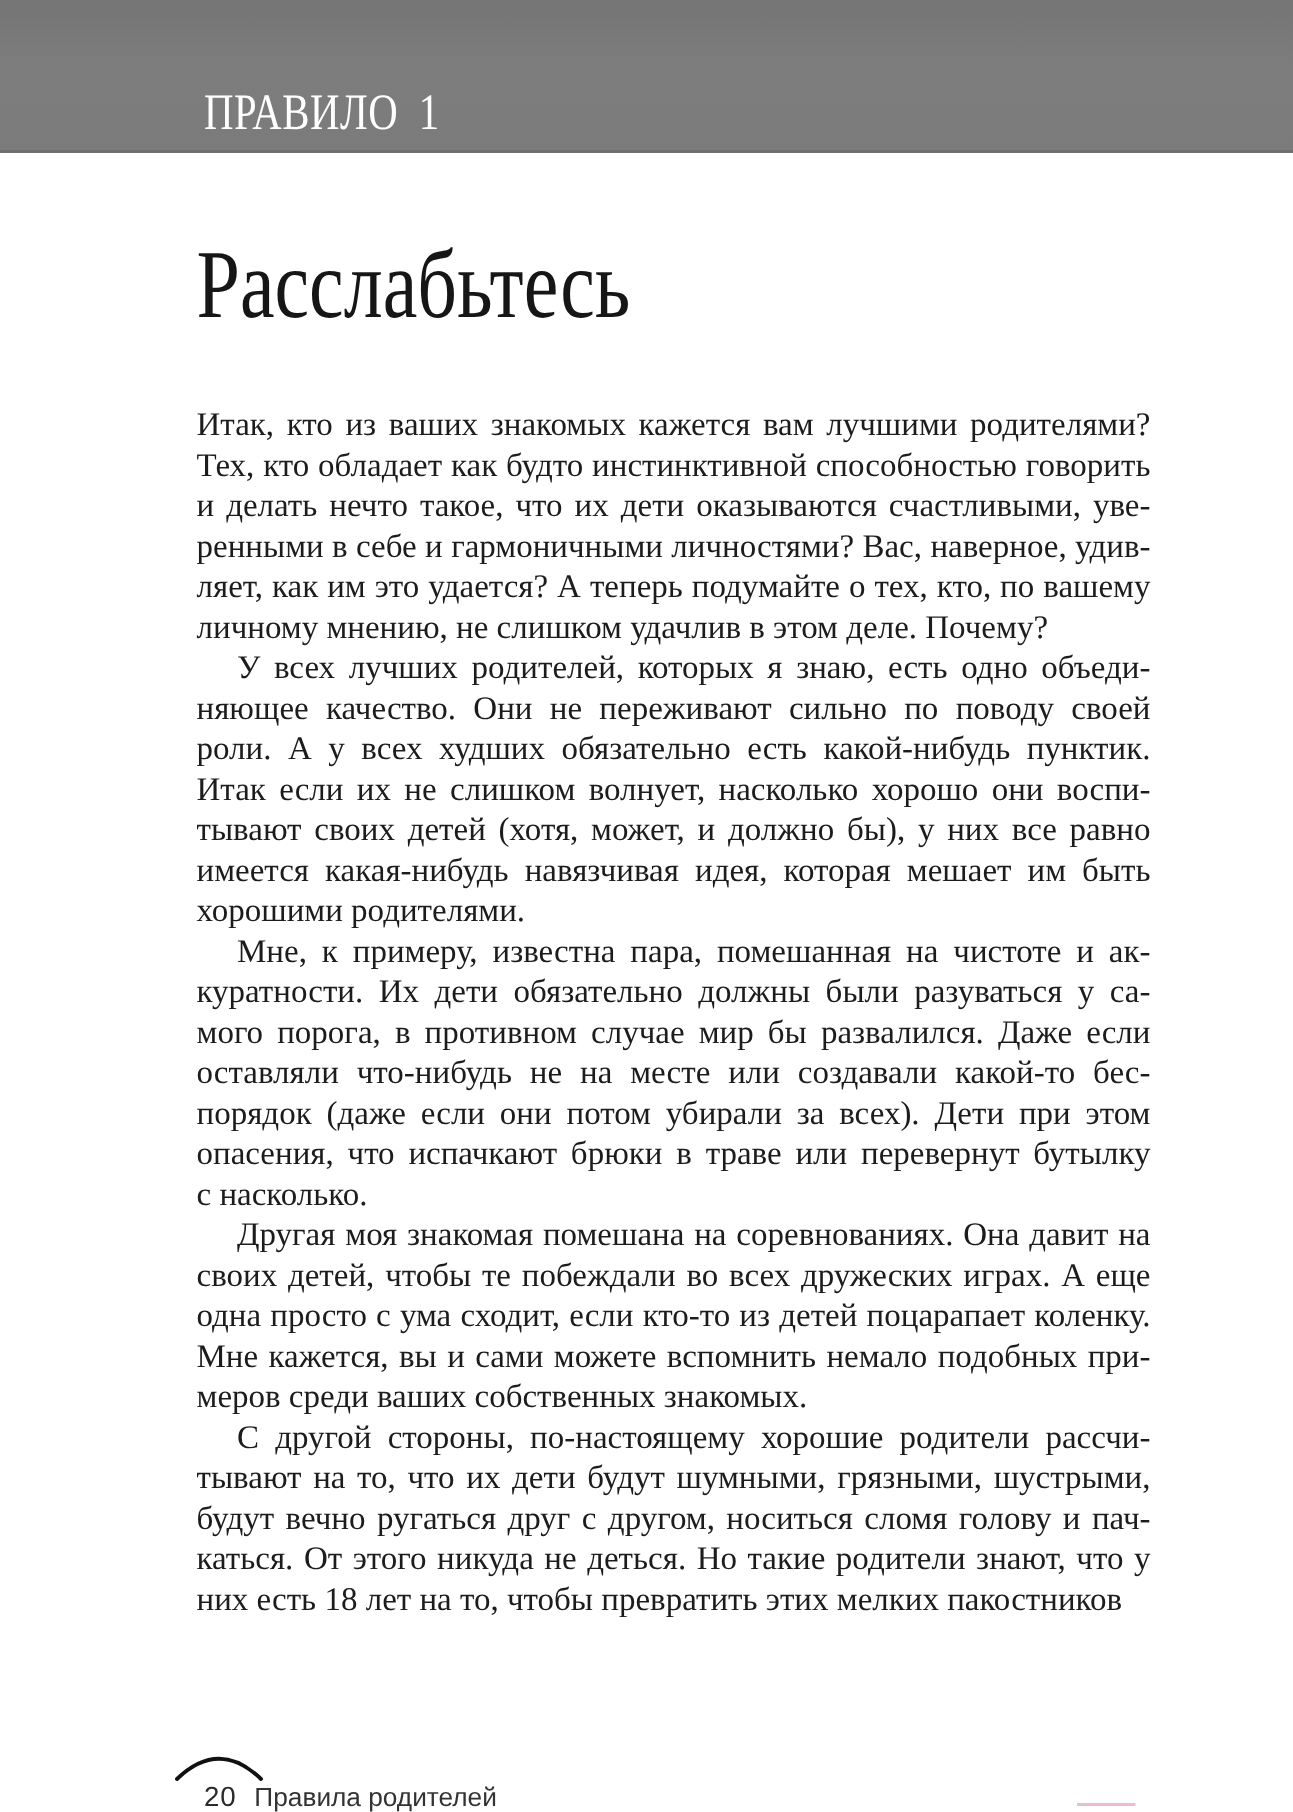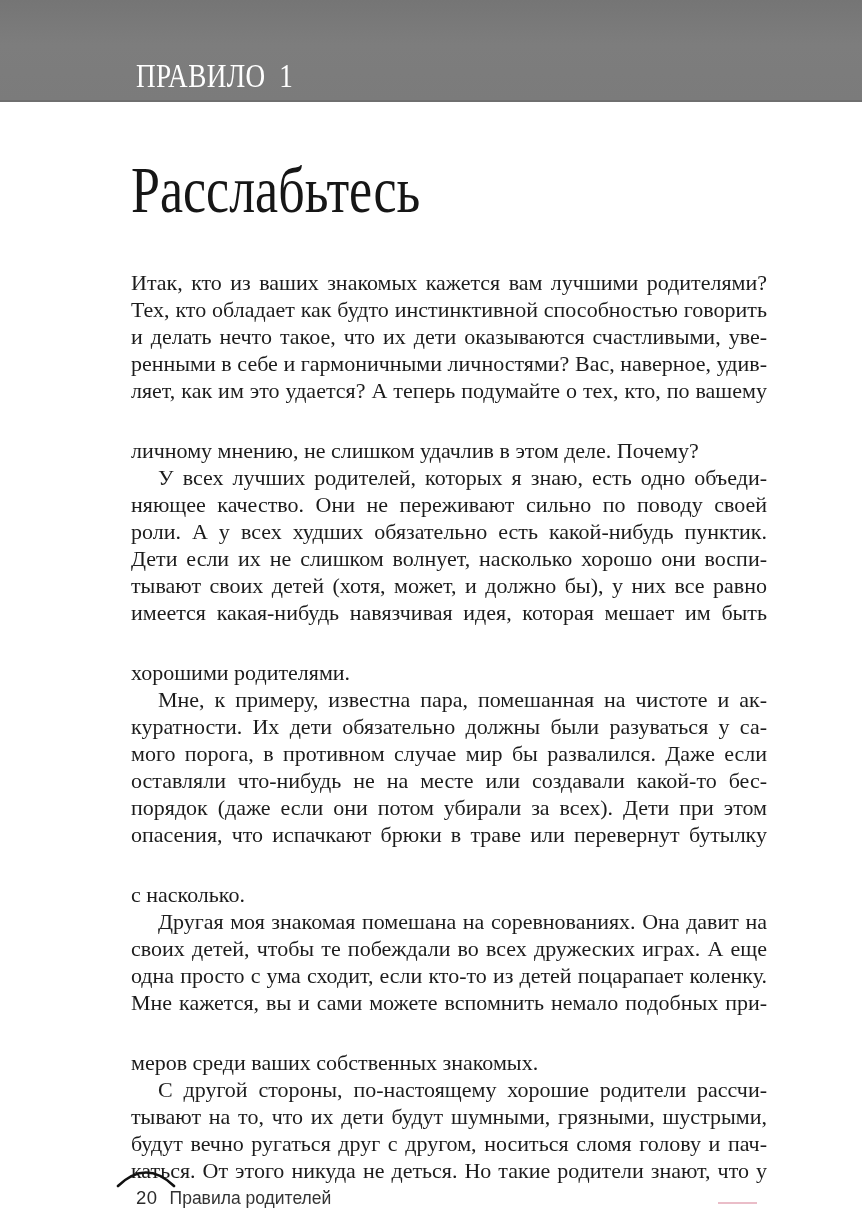--- a/index.html
+++ b/index.html
@@ -54,21 +54,20 @@
     font-size: 22px;
     line-height: 27px;
   }
   .paragraph { margin: 0; }
   .line {
     text-align: justify;
     text-align-last: justify;
   }
   .line.last {
     text-align-last: left;
-    margin-top: 33px;
   }
   .line.indent {
     text-indent: 27px;
   }
   .footer-arc {
     position: absolute;
     left: 116px; top: 1169px;
     width: 60px; height: 20px;
   }
   .footer-row {
@@ -111,21 +110,21 @@
         <div class="line">Тех, кто обладает как будто инстинктивной способностью говорить</div>
         <div class="line">и делать нечто такое, что их дети оказываются счастливыми, уве-</div>
         <div class="line">ренными в себе и гармоничными личностями? Вас, наверное, удив-</div>
         <div class="line">ляет, как им это удается? А теперь подумайте о тех, кто, по вашему</div>
         <div class="line last">личному мнению, не слишком удачлив в этом деле. Почему?</div>
       </div>
       <div class="paragraph">
         <div class="line indent">У всех лучших родителей, которых я знаю, есть одно объеди-</div>
         <div class="line">няющее качество. Они не переживают сильно по поводу своей</div>
         <div class="line">роли. А у всех худших обязательно есть какой-нибудь пунктик.</div>
-        <div class="line">Дети если их не слишком волнует, насколько хорошо они воспи-</div>
+        <div class="line">Итак если их не слишком волнует, насколько хорошо они воспи-</div>
         <div class="line">тывают своих детей (хотя, может, и должно бы), у них все равно</div>
         <div class="line">имеется какая-нибудь навязчивая идея, которая мешает им быть</div>
         <div class="line last">хорошими родителями.</div>
       </div>
       <div class="paragraph">
         <div class="line indent">Мне, к примеру, известна пара, помешанная на чистоте и ак-</div>
         <div class="line">куратности. Их дети обязательно должны были разуваться у са-</div>
         <div class="line">мого порога, в противном случае мир бы развалился. Даже если</div>
         <div class="line">оставляли что-нибудь не на месте или создавали какой-то бес-</div>
         <div class="line">порядок (даже если они потом убирали за всех). Дети при этом</div>

